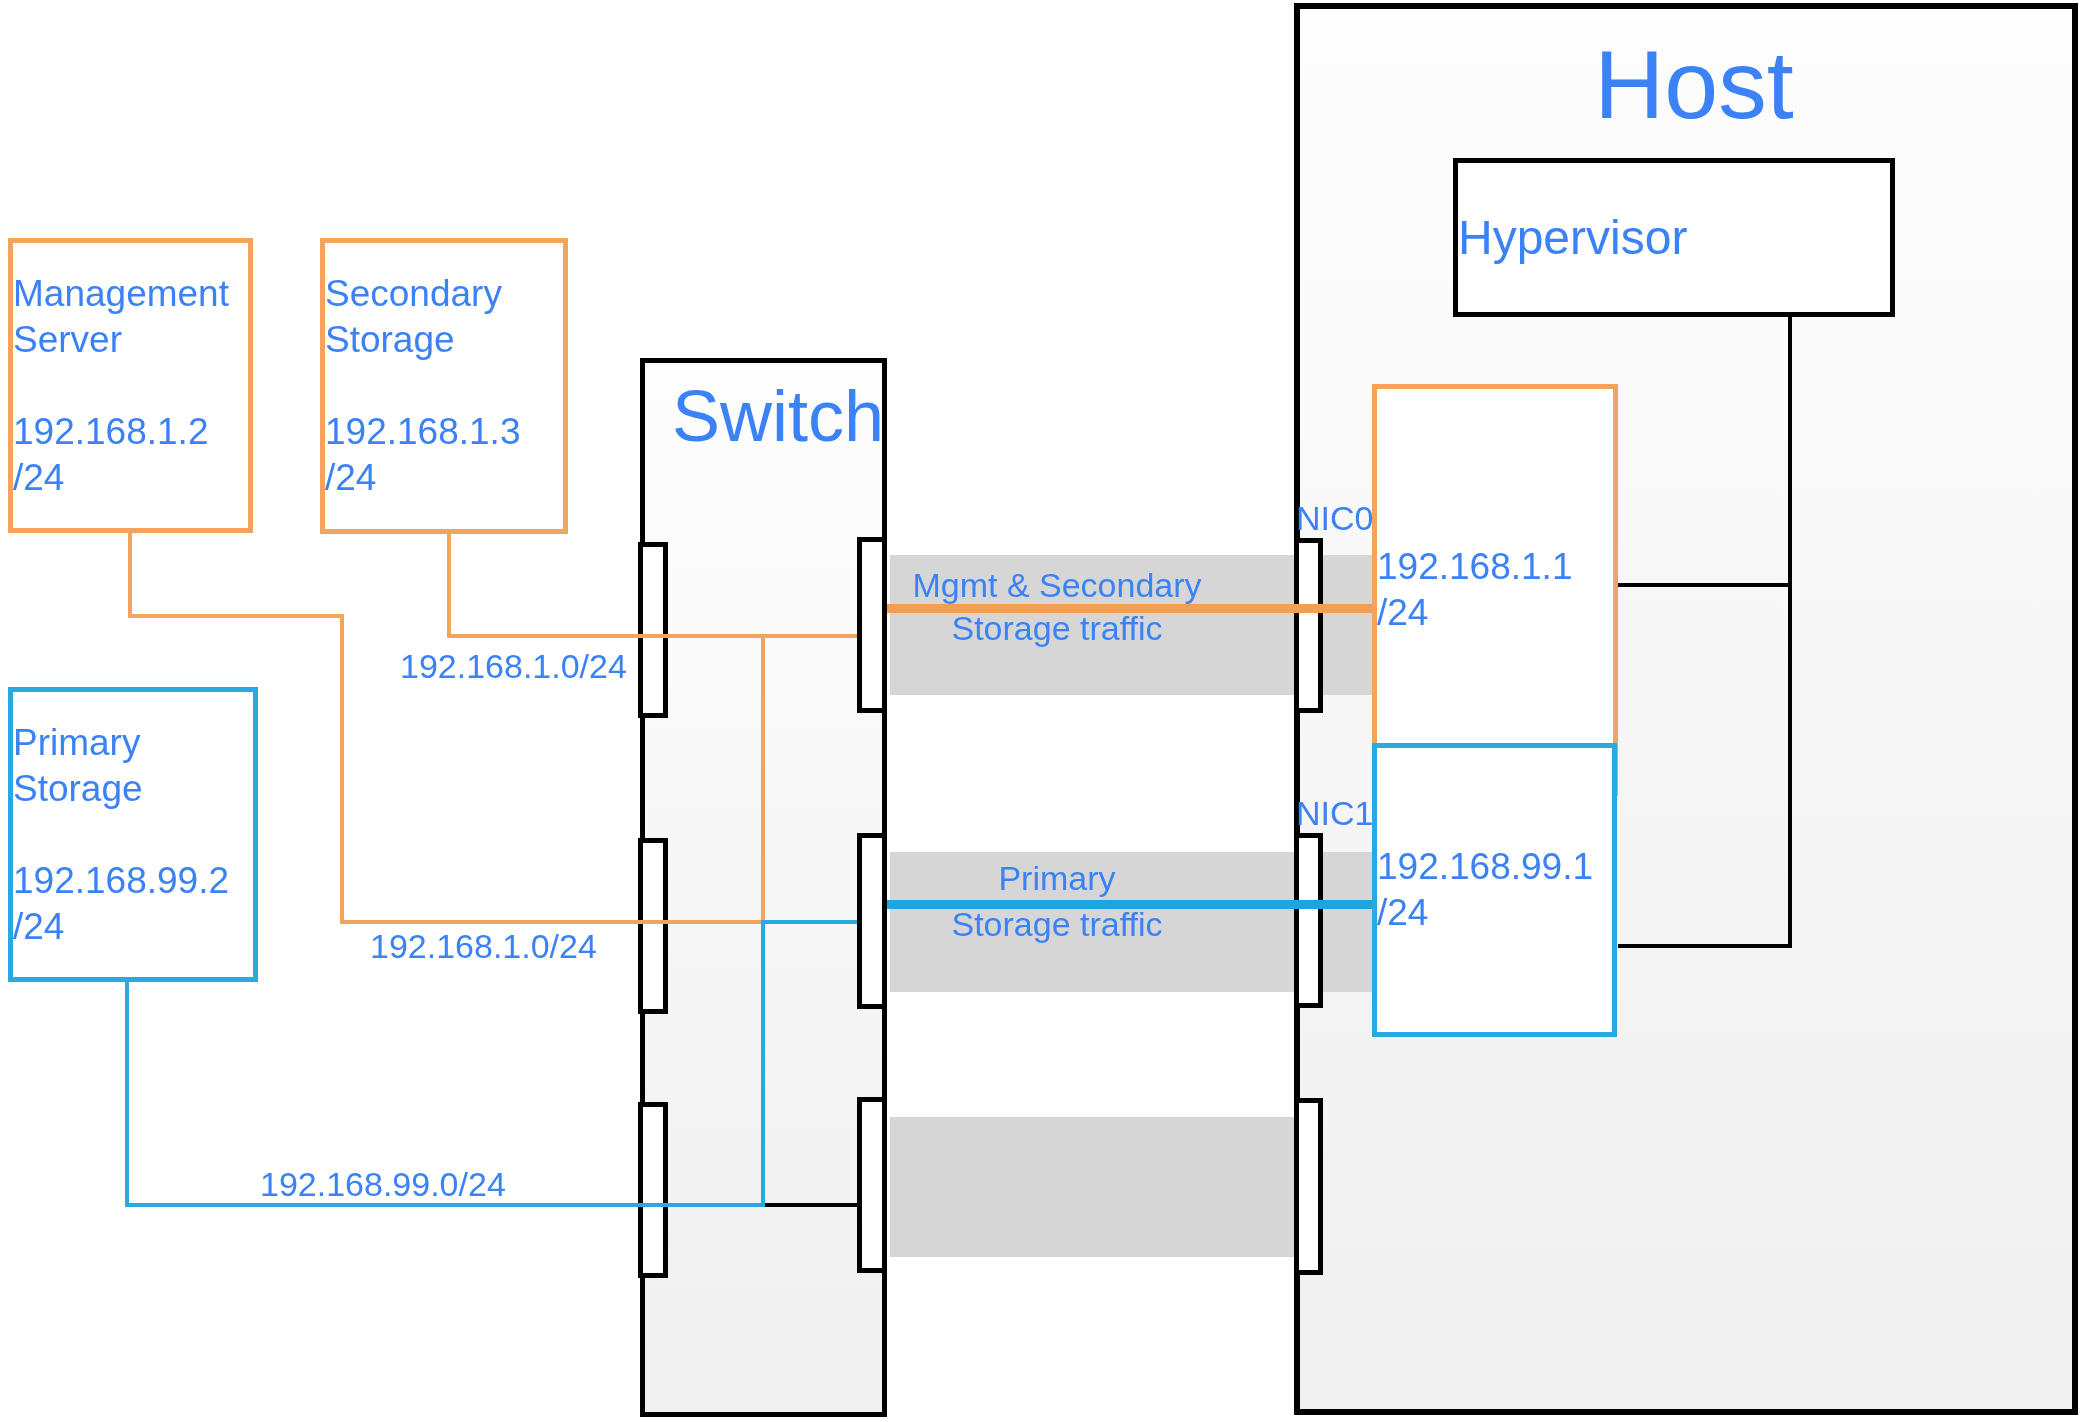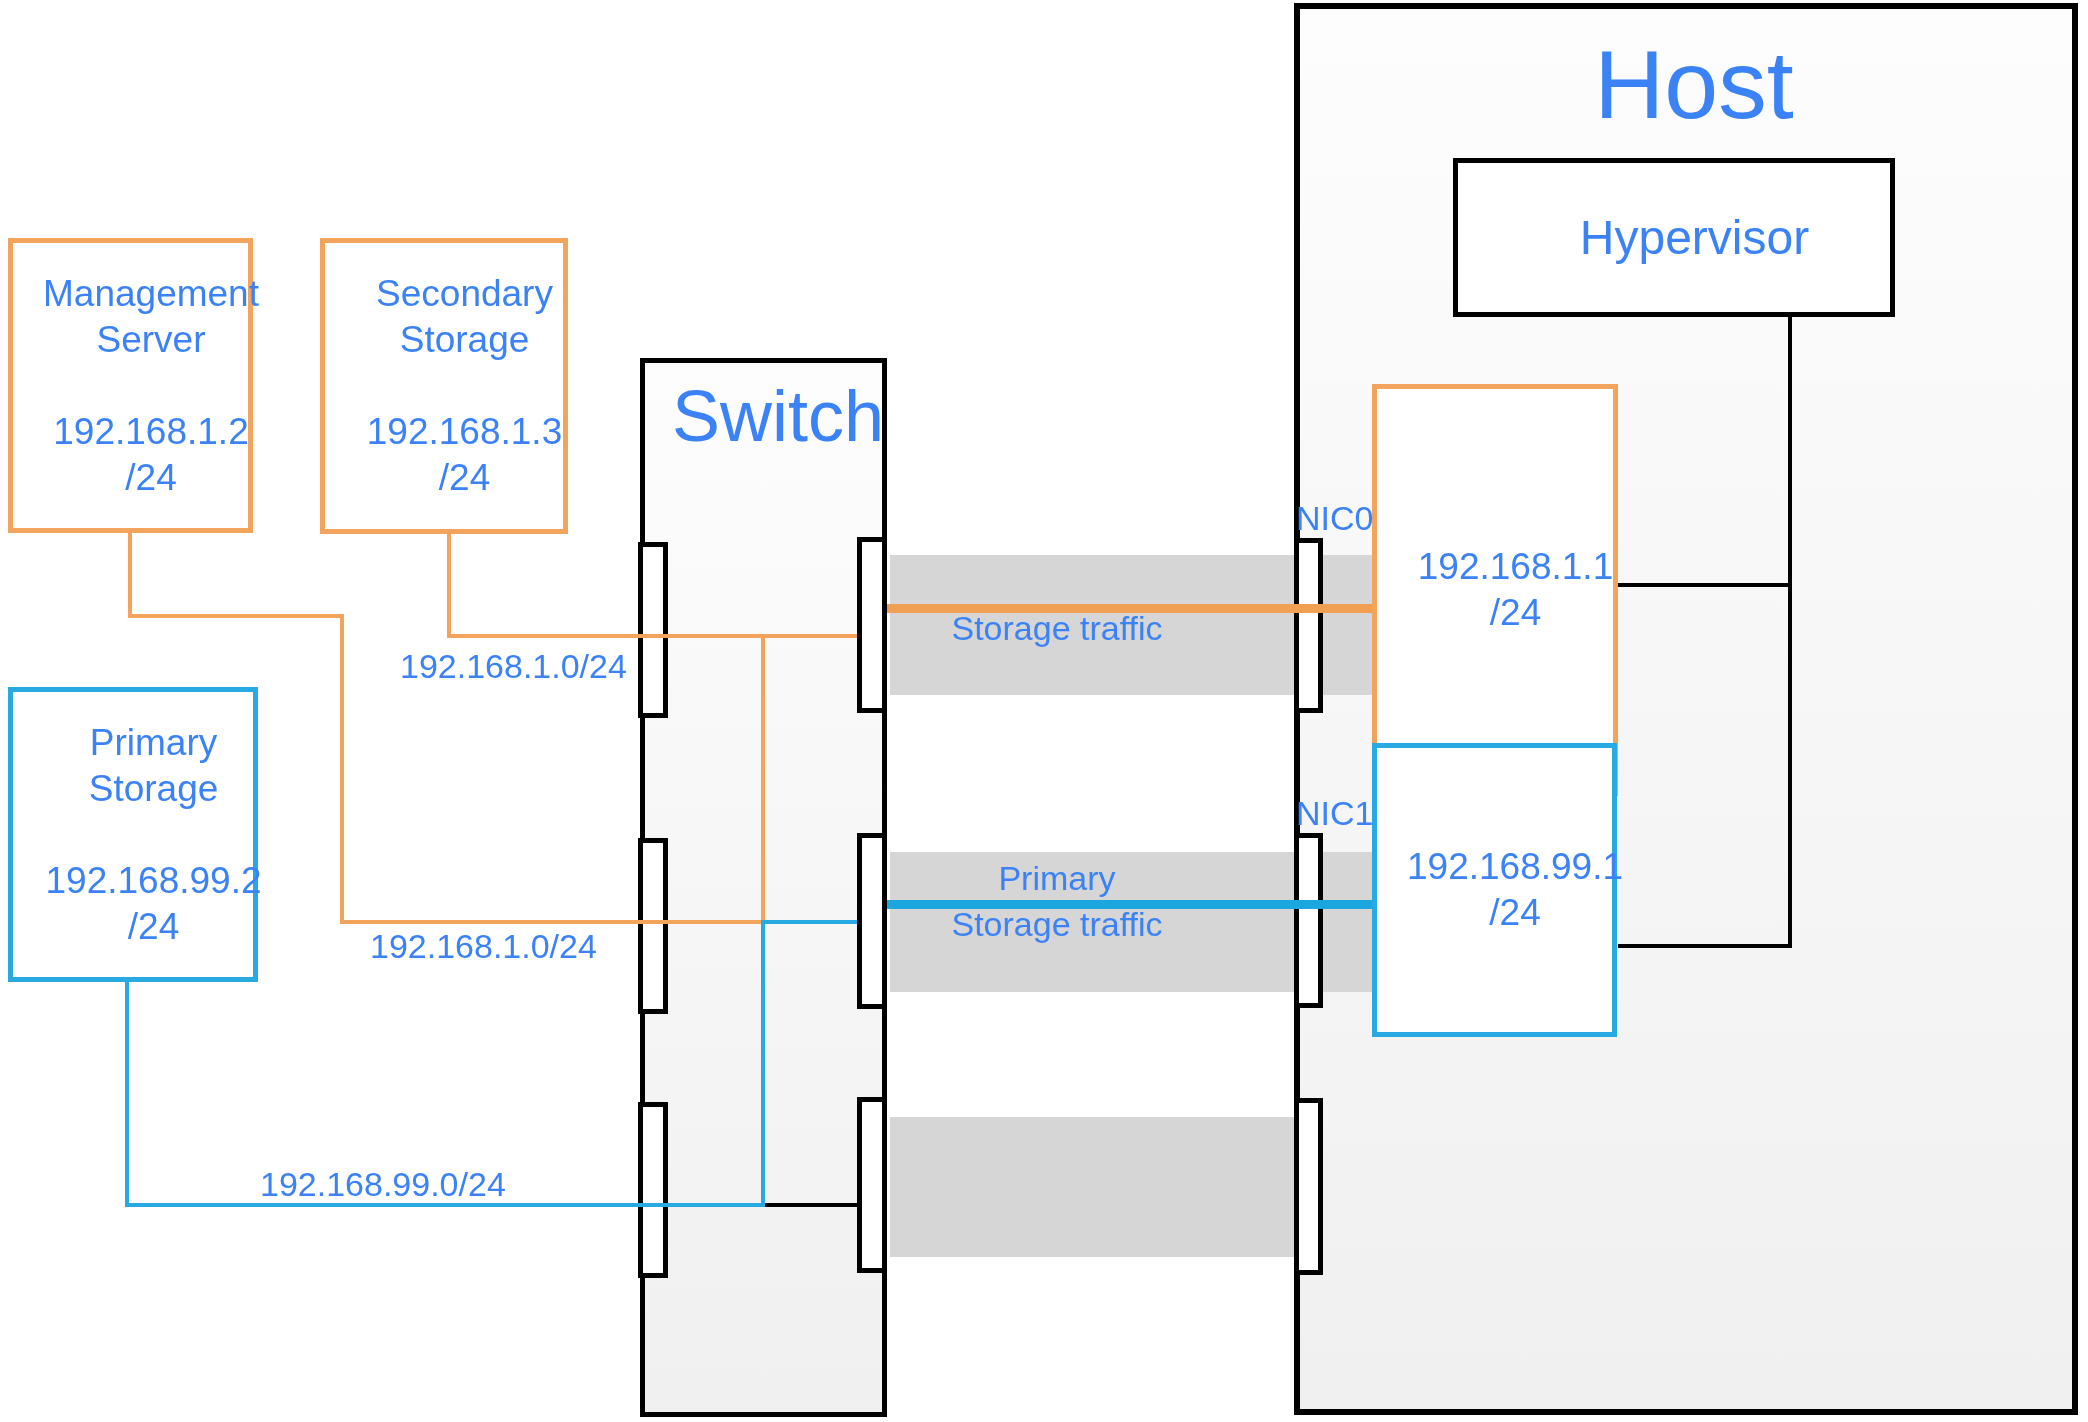--- a/index.html
+++ b/index.html
@@ -4,23 +4,22 @@
 <style>
   html,body { margin:0; padding:0; background:#fff; }
   #stage {
     position:relative; width:2088px; height:1422px;
     background:#ffffff;
     font-family:"Liberation Sans", sans-serif;
     color:#3b82f6;
   }
   .box {
     position:absolute; box-sizing:border-box; background:#ffffff;
-    display:flex; flex-direction:column; align-items:center; justify-content:center;
+    display:flex; flex-direction:column; align-items:flex-start; justify-content:center;
     text-align:center;
-    padding-left:41px;
   }
   .black-border { border:5px solid #000; }
   .orange-border { border:5px solid #F2A45C; }
   .blue-border { border:5px solid #29A9E2; }
   .node-text { font-size:37px; line-height:46px; white-space:nowrap; }
   .spacer { height:46px; }
   .bigframe { position:absolute; box-sizing:border-box; border:6px solid #000;
     background:linear-gradient(180deg,#fdfdfd 0%,#f0f0f0 100%); }
   .frame-title { position:absolute; text-align:center; white-space:nowrap; }
   .port { position:absolute; box-sizing:border-box; background:#fff; border:5px solid #000; }
@@ -118,20 +117,21 @@
   <div class="hline blue-thick" style="left:887px; top:900px; width:485px; height:9px;"></div>
 
   <div class="vline black" style="left:1788px; top:317px; width:4px; height:631px;"></div>
   <div class="hline black" style="left:1618px; top:583px; width:172px; height:4px;"></div>
   <div class="hline black" style="left:1618px; top:944px; width:172px; height:4px;"></div>
 
   <div class="lbl" style="left:400px; top:645px; width:210px;">192.168.1.0/24</div>
   <div class="lbl" style="left:370px; top:925px; width:210px;">192.168.1.0/24</div>
   <div class="lbl" style="left:260px; top:1163px; width:220px;">192.168.99.0/24</div>
 
+  <div class="lbl" style="left:887px; top:564px; width:340px;">Mgmt &amp; Secondary</div>
   <div class="lbl" style="left:887px; top:607px; width:340px;">Storage traffic</div>
   <div class="lbl" style="left:887px; top:857px; width:340px;">Primary</div>
   <div class="lbl" style="left:887px; top:903px; width:340px;">Storage traffic</div>
 
   <div class="nic-lbl" style="left:1296px; top:503px;">NIC0</div>
   <div class="nic-lbl" style="left:1296px; top:798px;">NIC1</div>
 
 </div>
 
 </body></html>

